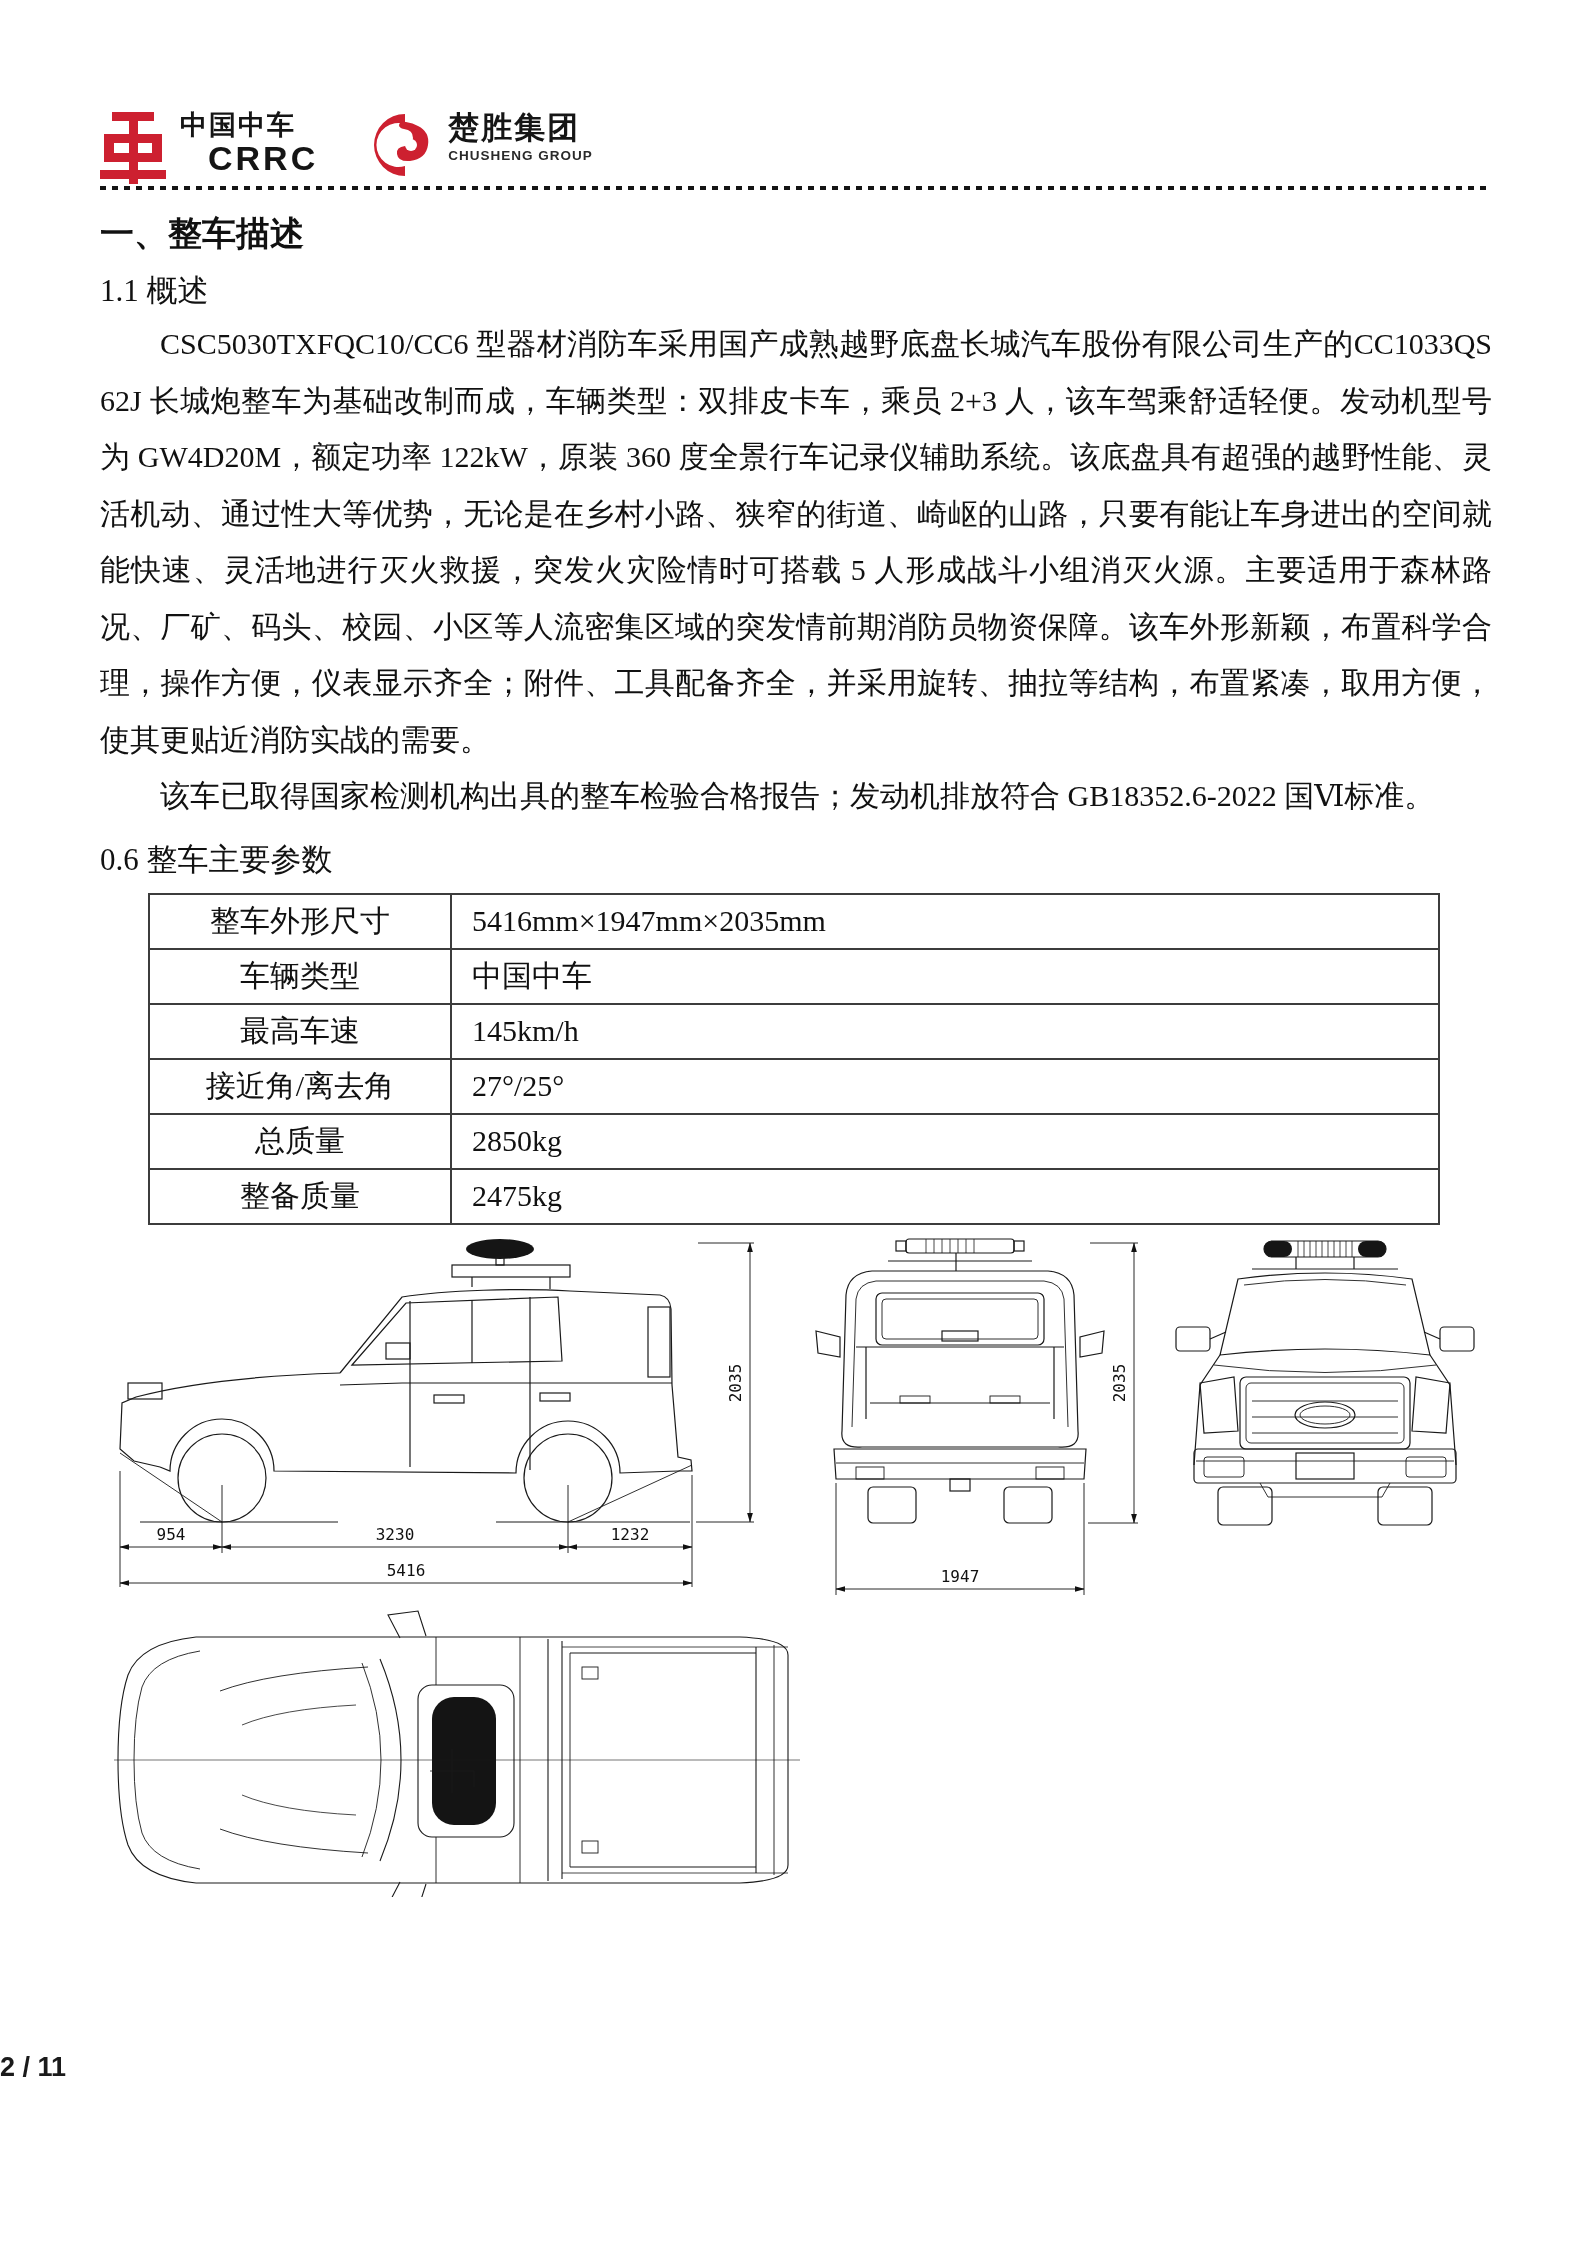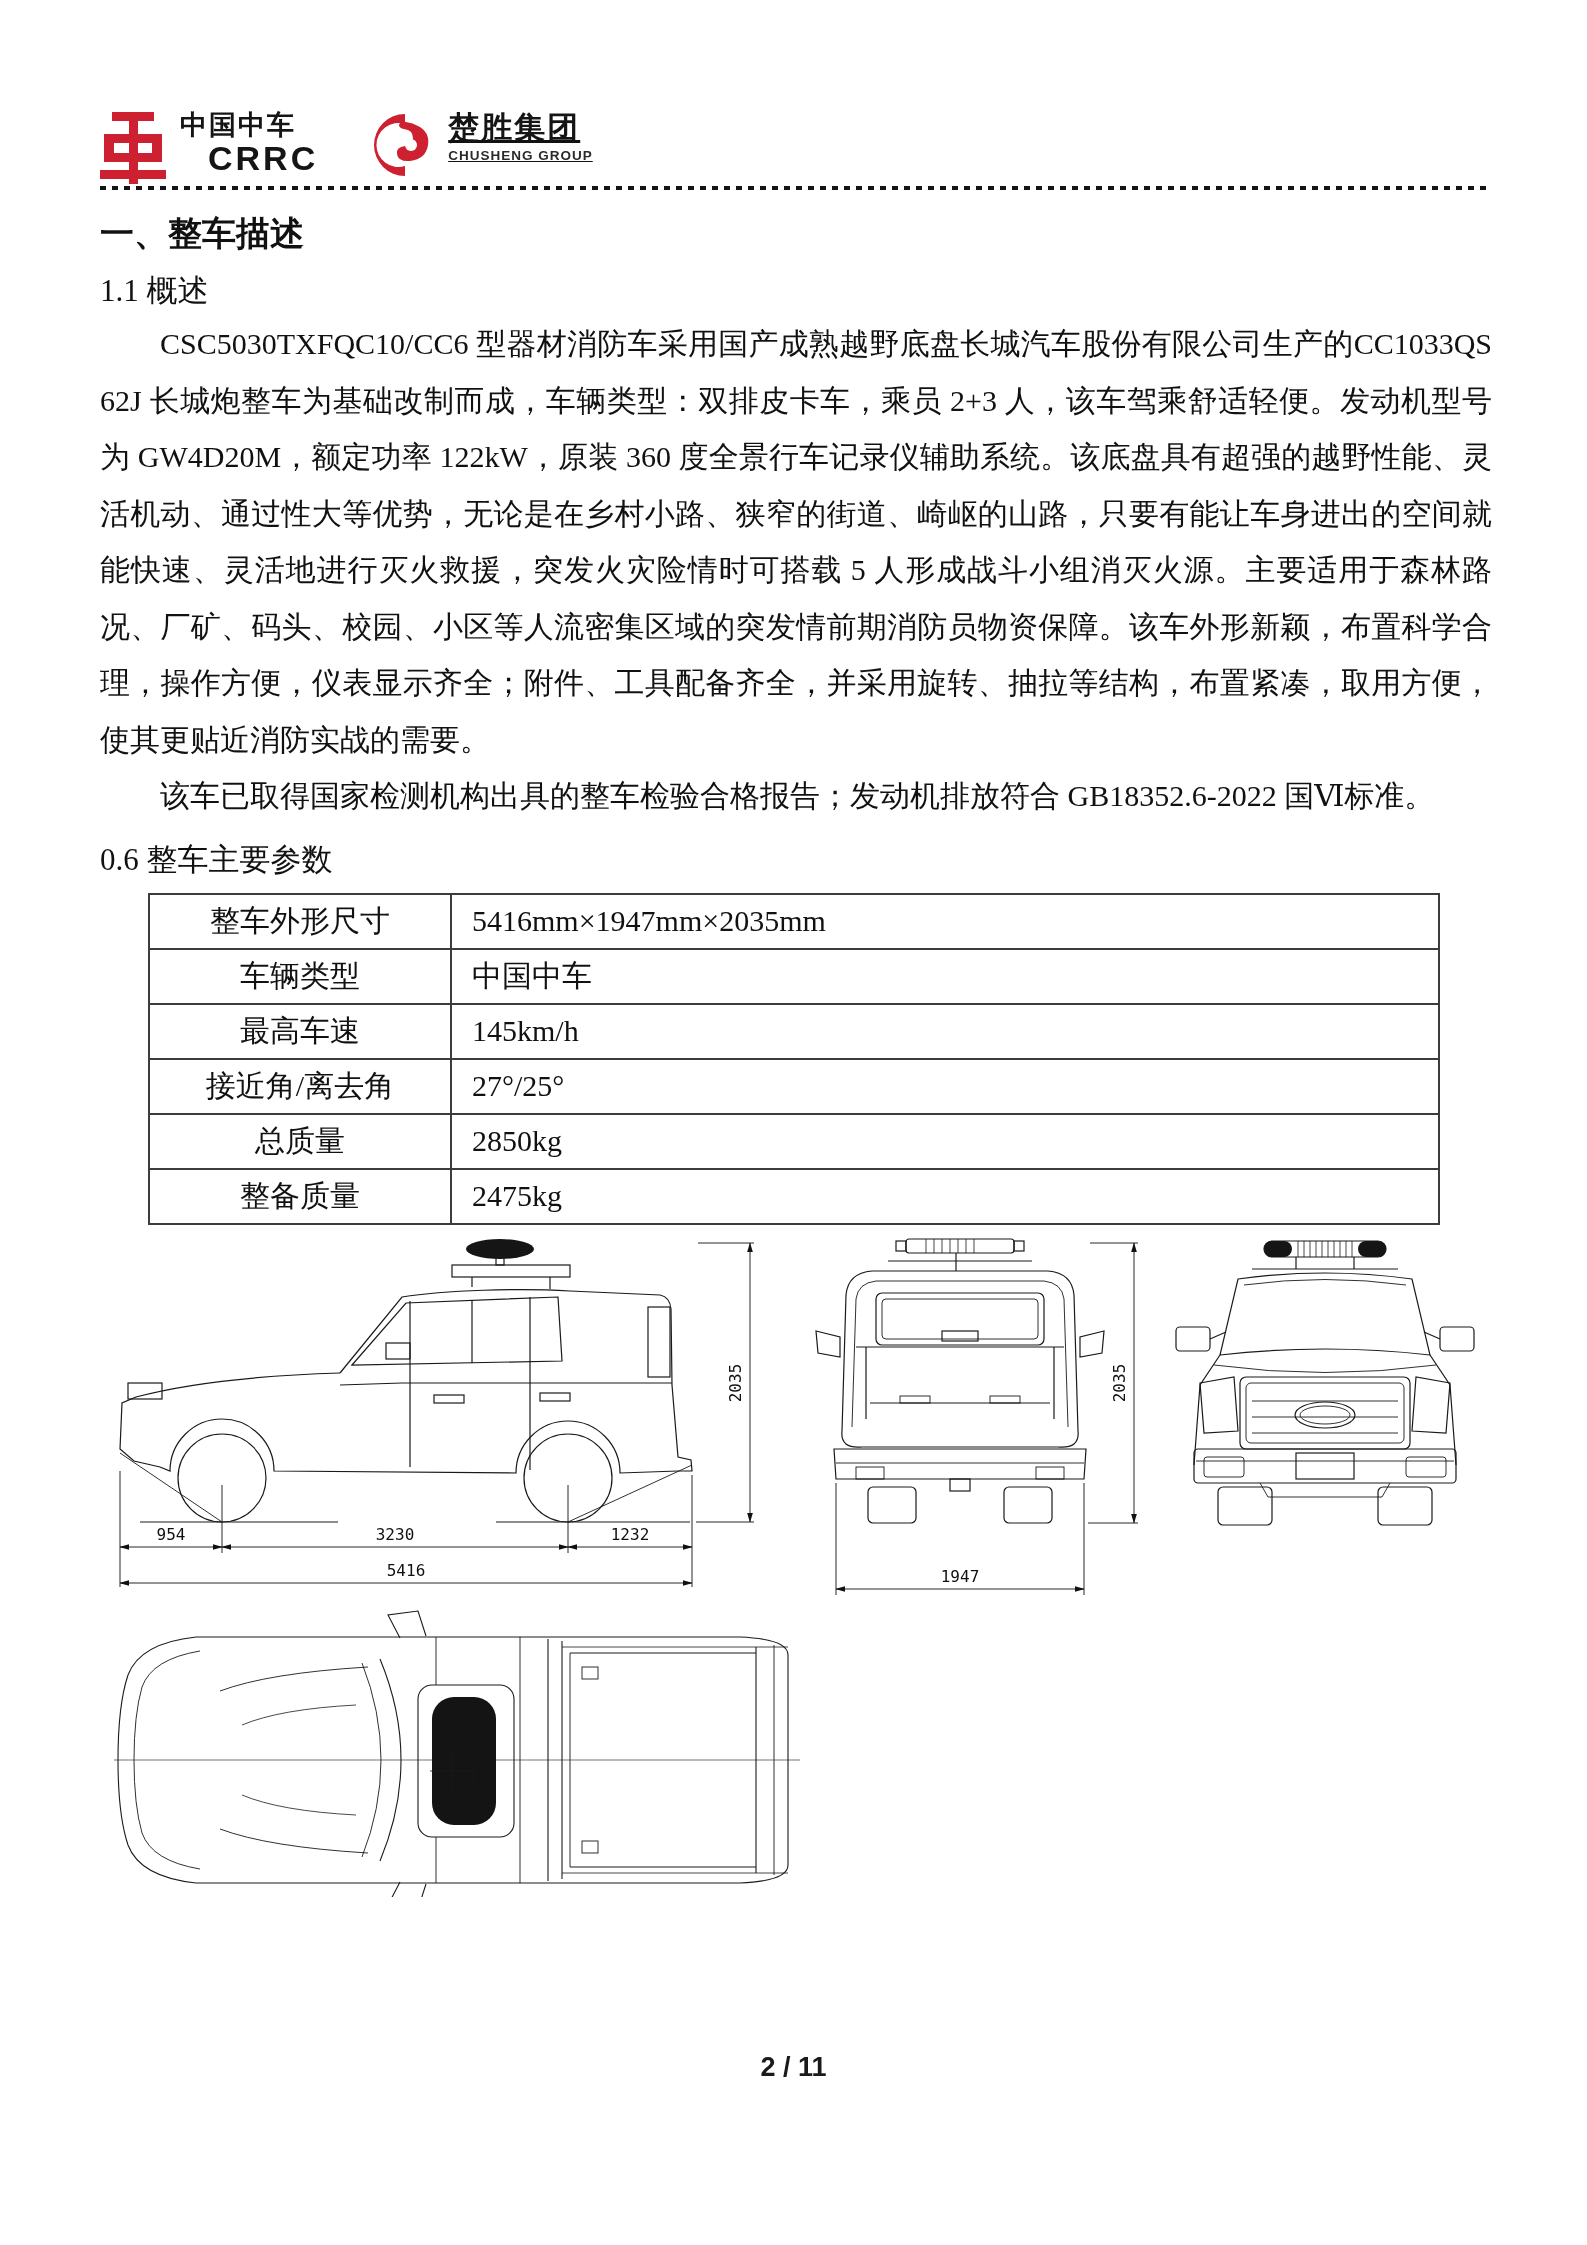--- a/index.html
+++ b/index.html
@@ -16,21 +16,21 @@
 
   
   .logo-row{margin-top:112px;height:74px;display:flex;align-items:flex-start;}
   .logo-block{display:flex;align-items:flex-start;}
   .crrc-mark{width:66px;height:72px;margin-right:14px;}
   .crrc-text{display:flex;flex-direction:column;line-height:1;}
   .crrc-cn{font-family:"Liberation Sans",sans-serif;font-weight:bold;font-size:27px;letter-spacing:2px;color:#151515;}
   .crrc-en{font-family:"Liberation Sans",sans-serif;font-weight:bold;font-size:34px;letter-spacing:3px;color:#151515;margin-top:2px;margin-left:28px;}
   .chusheng-block{margin-left:56px;}
   .chusheng-mark{width:62px;height:66px;margin-right:12px;}
-  .cs-text{display:flex;flex-direction:column;line-height:1;text-decoration:underline;}
+  .cs-text{display:flex;flex-direction:column;line-height:1;}
   .cs-cn{font-family:"Liberation Sans",sans-serif;font-weight:bold;font-size:31px;letter-spacing:2px;color:#151515;}
   .cs-en{font-family:"Liberation Sans",sans-serif;font-weight:bold;font-size:13.5px;letter-spacing:1px;color:#2a2a2a;margin-top:6px;}
   .sep{
     height:4px;width:100%;
     background:repeating-linear-gradient(90deg,#141414 0 6px,transparent 6px 12px);
   }
 
   
   .h1{margin-top:22px;font-size:34px;font-weight:bold;line-height:44px;}
   .subhead{margin-top:14px;font-size:31px;line-height:42px;}
@@ -54,21 +54,20 @@
   td.val{padding-left:20px;font-family:"Liberation Serif","DejaVu Serif",serif;}
 
   
   .drawings{position:relative;margin-top:10px;height:662px;}
   .drawings svg{position:absolute;left:0;top:0;}
   .dimtxt{font-family:"DejaVu Sans Mono",monospace;font-size:16px;fill:#111;}
 
   
   .footer{
     position:absolute;left:0;right:0;top:2052px;
-    text-align:center;
     font-family:"Liberation Sans",sans-serif;
     font-weight:bold;font-size:27px;color:#1a1a1a;
   }
 </style>
 </head>
 <body>
 
 <div class="page">
   <div class="content">
 

